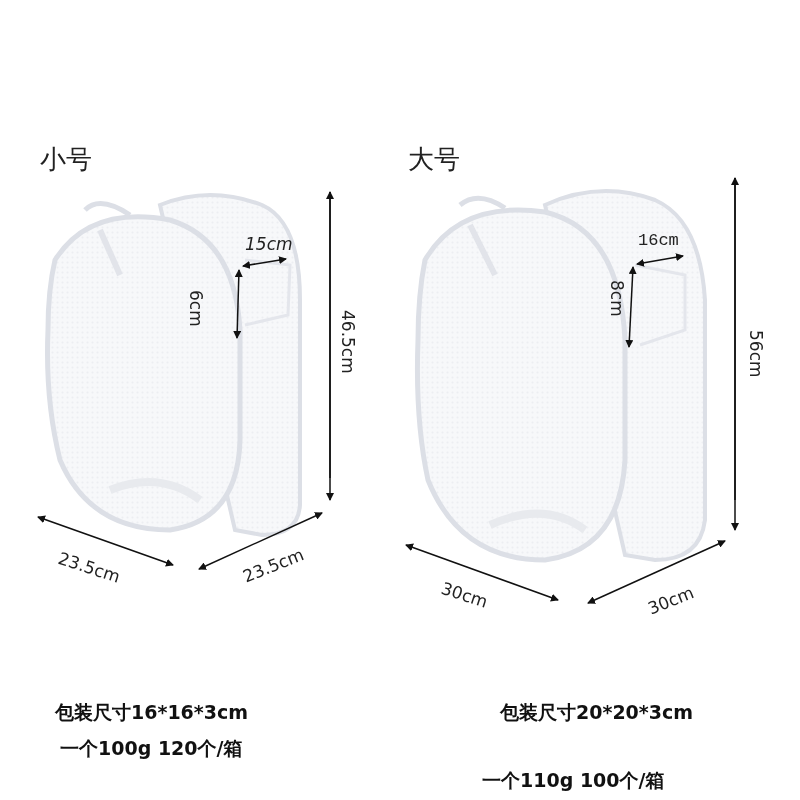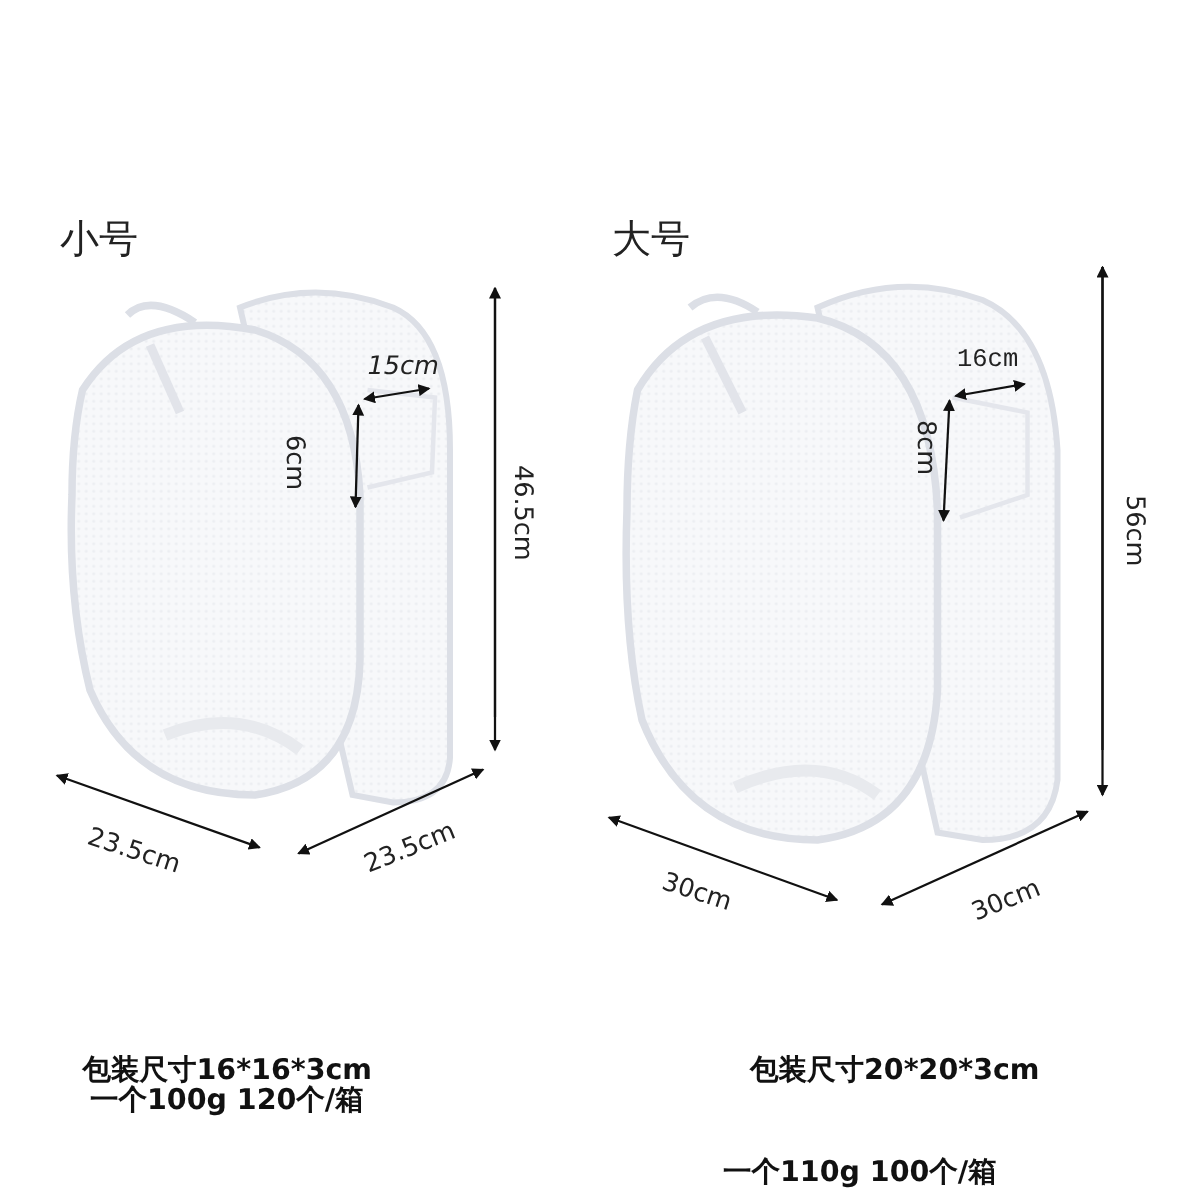--- a/index.html
+++ b/index.html
@@ -64,21 +64,21 @@
   </g>
 </svg>
 
 <div class="abs size-title" style="left:40px; top:142px;">小号</div>
 <div class="abs dim" style="left:245px; top:234px;font-style:italic;">15cm</div>
 <div class="abs dim" style="left:206px; top:290px; transform:rotate(90deg); transform-origin:left top;">6cm</div>
 <div class="abs dim" style="left:358px; top:310px; transform:rotate(90deg); transform-origin:left top;">46.5cm</div>
 <div class="abs dim" style="left:62px; top:548px; transform:rotate(18deg); transform-origin:left top;">23.5cm</div>
 <div class="abs dim" style="left:240px; top:568px; transform:rotate(-22deg); transform-origin:left top;">23.5cm</div>
 <div class="abs info" style="left:55px; top:700px;">包装尺寸16*16*3cm</div>
-<div class="abs info" style="left:60px; top:720px;">一个100g 120个/箱</div>
+<div class="abs info" style="left:60px; top:736px;">一个100g 120个/箱</div>
 
 <div class="abs size-title" style="left:408px; top:142px;">大号</div>
 <div class="abs dim" style="left:638px; top:231px;font-family:Liberation Mono, monospace;">16cm</div>
 <div class="abs dim" style="left:627px; top:280px; transform:rotate(90deg); transform-origin:left top;">8cm</div>
 <div class="abs dim" style="left:766px; top:330px; transform:rotate(90deg); transform-origin:left top;">56cm</div>
 <div class="abs dim" style="left:445px; top:578px; transform:rotate(18deg); transform-origin:left top;">30cm</div>
 <div class="abs dim" style="left:645px; top:600px; transform:rotate(-22deg); transform-origin:left top;">30cm</div>
 <div class="abs info" style="left:500px; top:700px;">包装尺寸20*20*3cm</div>
 <div class="abs info" style="left:482px; top:768px;">一个110g 100个/箱</div>
 

